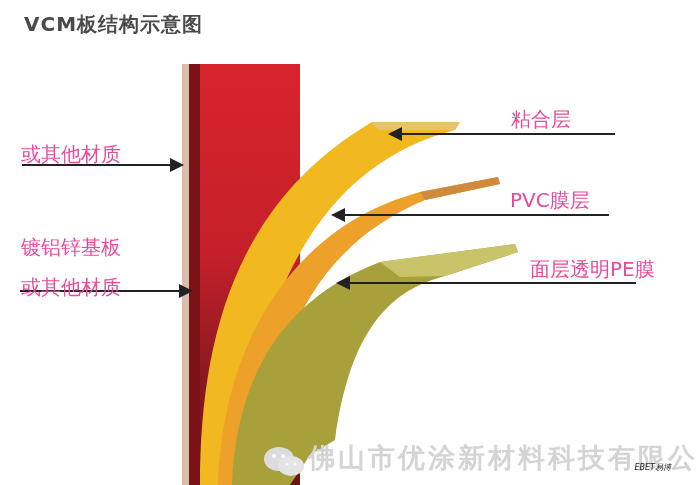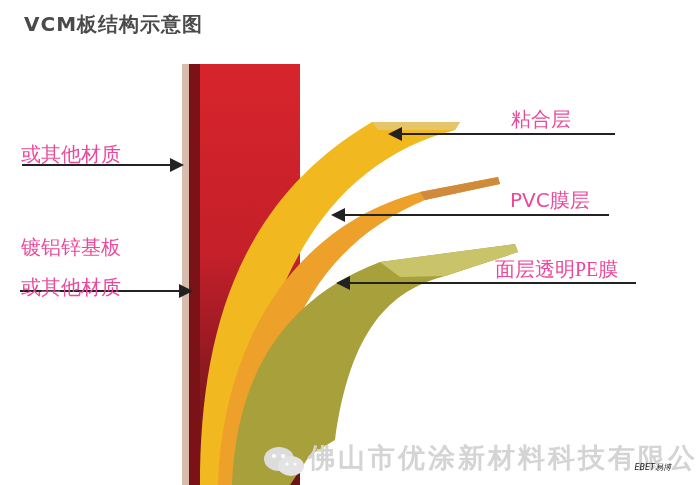--- a/index.html
+++ b/index.html
@@ -66,21 +66,21 @@
     <polygon points="336,283 350,276 350,290" fill="#222"></polygon>
   </g>
 </svg>
 
 <div class="label" style="left:21px; top:141px;">或其他材质</div>
 <div class="label" style="left:21px; top:234px;">镀铝锌基板</div>
 <div class="label" style="left:21px; top:262px;margin-top:12px;">或其他材质</div>
 
 <div class="label" style="left:511px; top:106px;">粘合层</div>
 <div class="label" style="left:510px; top:187px;text-align:right;">PVC膜层</div>
-<div class="label" style="left:495px; top:256px;font-family:Liberation Serif, serif;">面层透明PE膜</div>
+<div class="label" style="left:530px; top:256px;">面层透明PE膜</div>
 
 <svg class="wm-icon" width="44" height="34" viewBox="0 0 44 34">
   <ellipse cx="17" cy="14" rx="15" ry="12" fill="#dcdcdc"></ellipse>
   <ellipse cx="29" cy="21" rx="13" ry="10" fill="#e4e4e4"></ellipse>
   <circle cx="12" cy="11" r="2" fill="#fff"></circle>
   <circle cx="21" cy="11" r="2" fill="#fff"></circle>
   <circle cx="25" cy="19" r="1.6" fill="#fff"></circle>
   <circle cx="33" cy="19" r="1.6" fill="#fff"></circle>
 </svg>
 <div class="watermark">佛山市优涂新材料科技有限公司</div>

